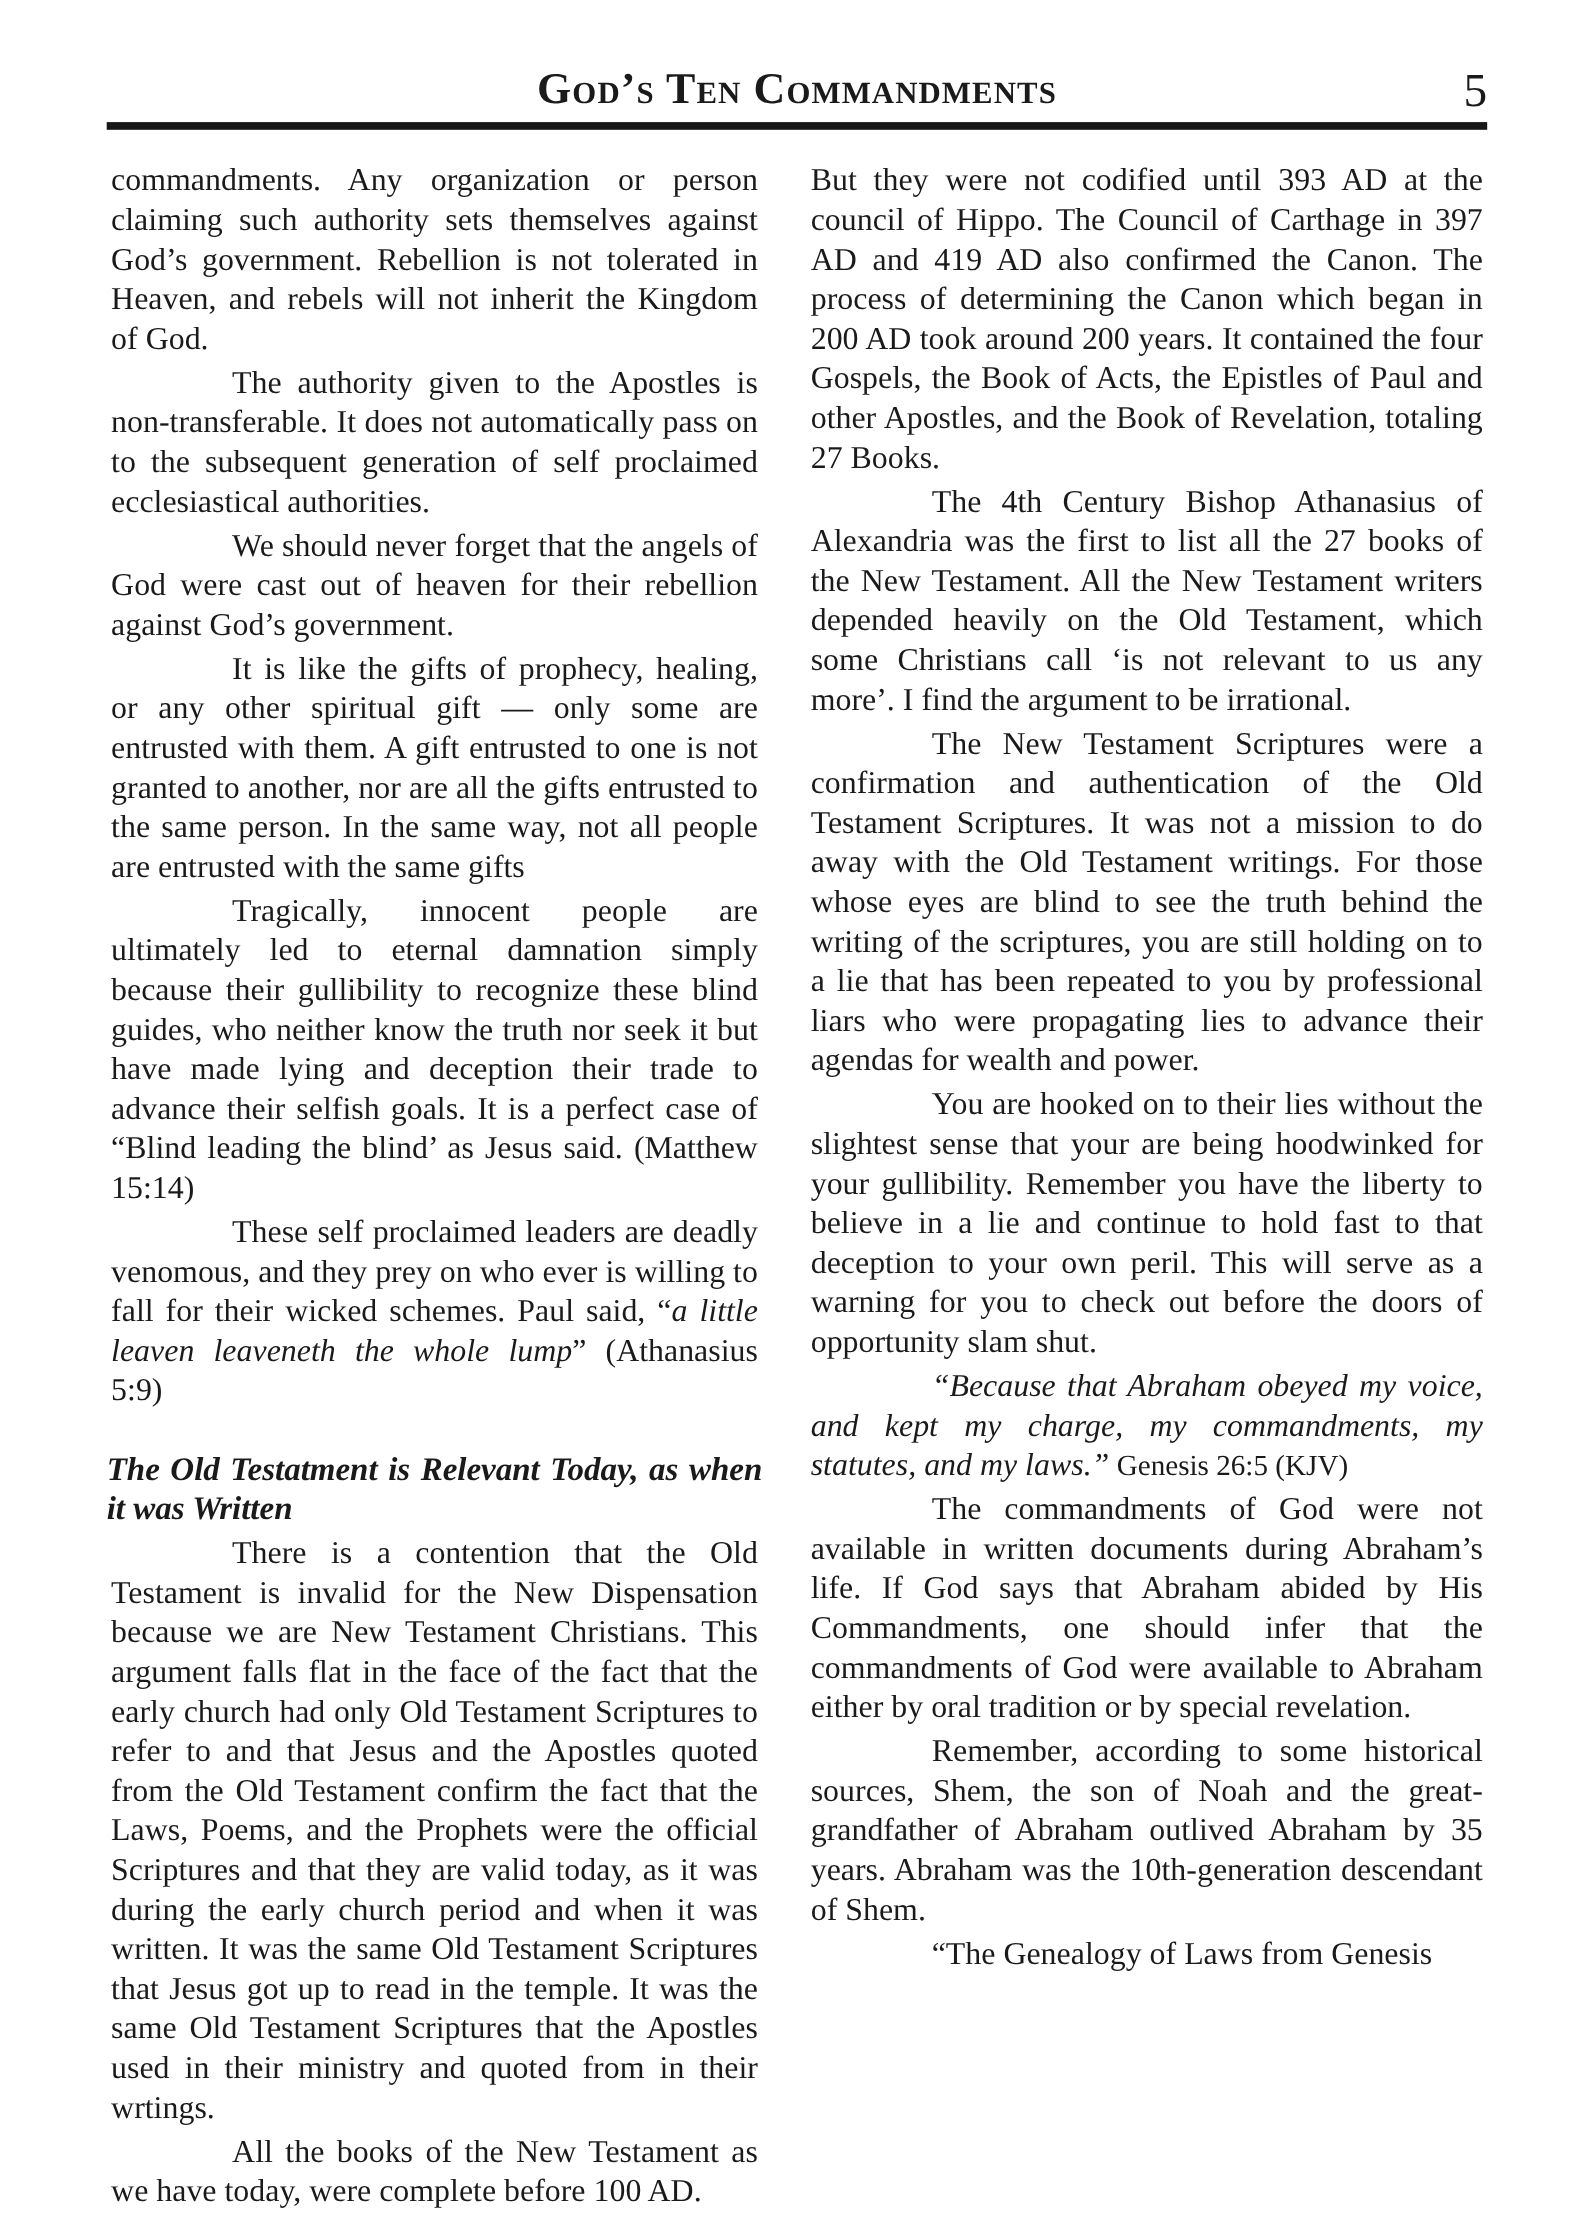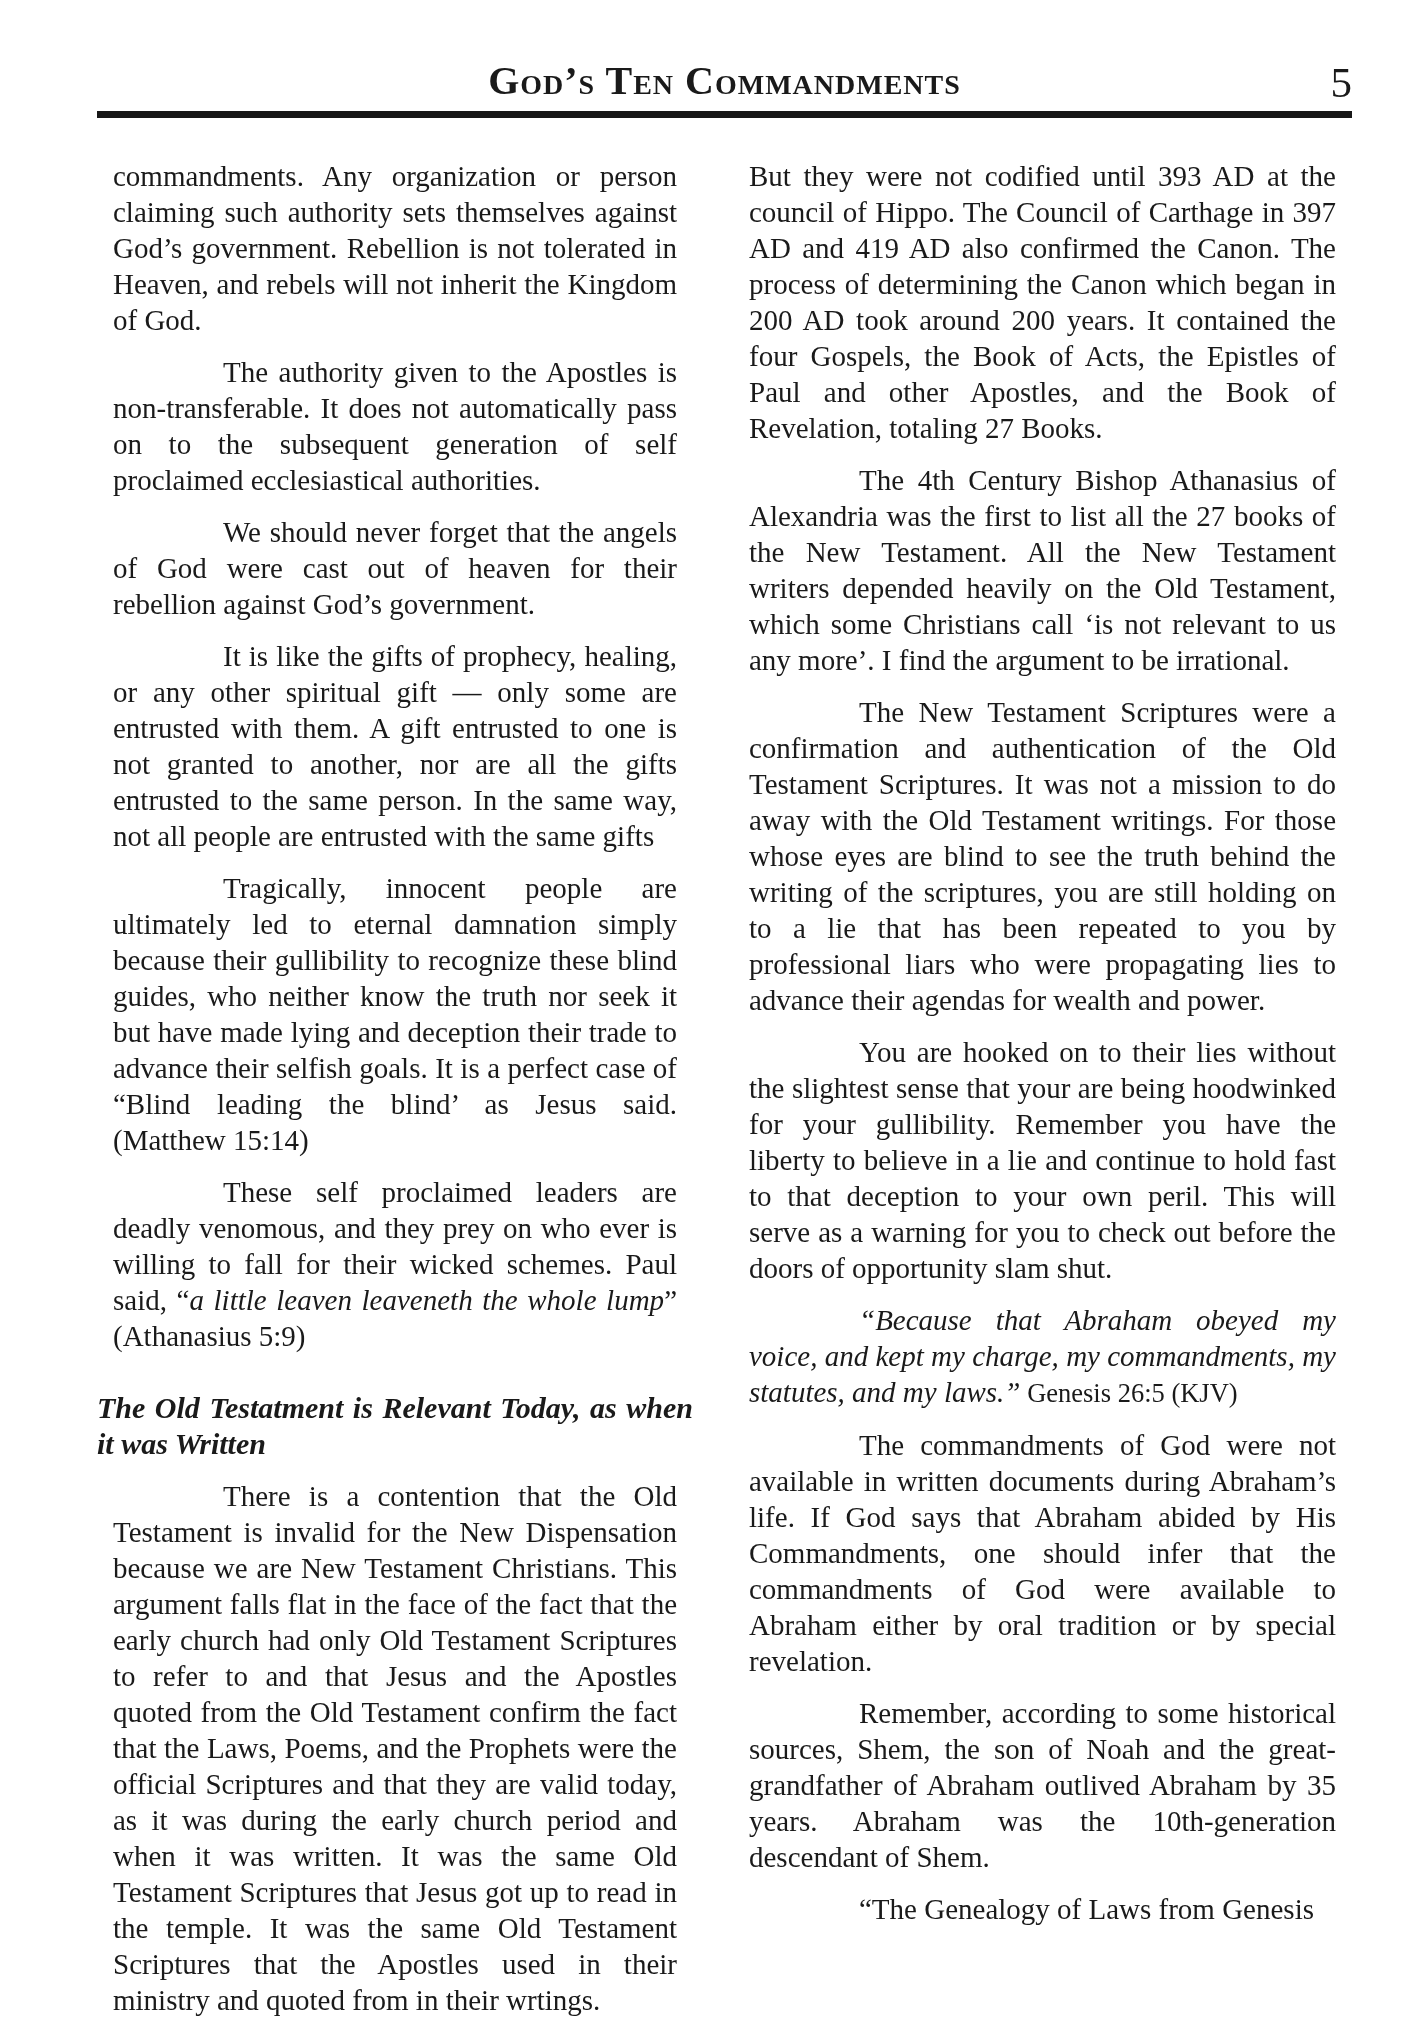--- a/index.html
+++ b/index.html
@@ -26,21 +26,21 @@
     right: 0; bottom: 4px;
     font-size: 43px;
     line-height: 1;
     font-weight: 400;
   }
   .header-rule { height: 7px; background: #171717; margin-top: 3px; }
   .columns { display: flex; gap: 40px; margin-top: 24px; }
   .col { text-align: justify; font-size: 29px; line-height: 36px; }
   .col-left  { width: 596px; }
   .col-right { width: 619px; }
-  p.para { margin: 16px; padding: 0; }
+  p.para { margin: 4px; padding: 0; }
   p.indent { text-indent: 110px; }
   .col-heading {
     font-weight: 700;
     font-style: italic;
     margin: 36px 0 0 0;
     text-align: justify;
     font-size: 30px;
     line-height: 36px;
   }
   .seg-italic { font-style: italic; }

